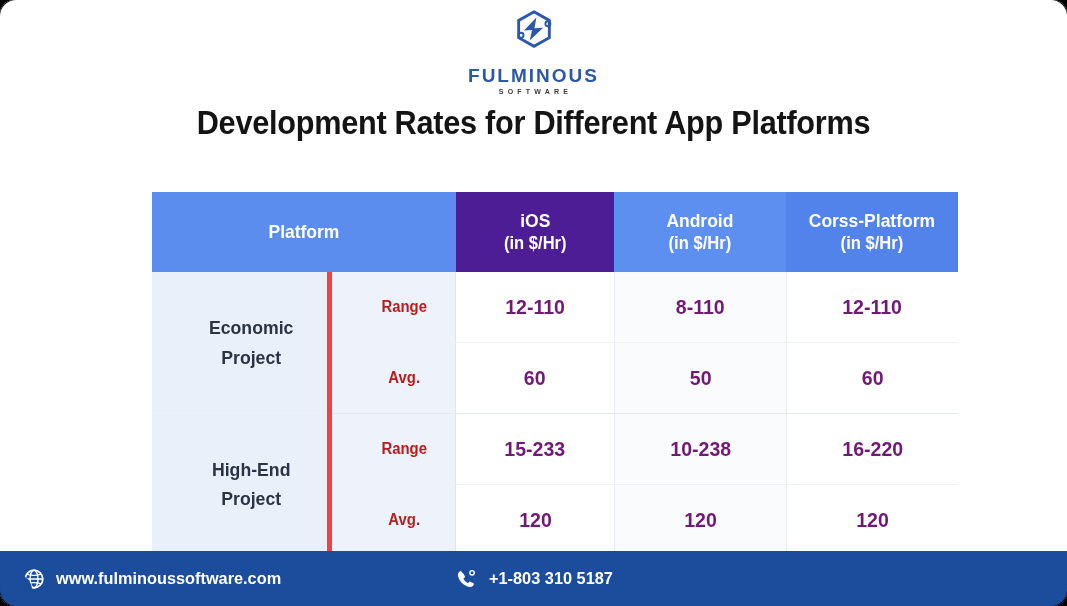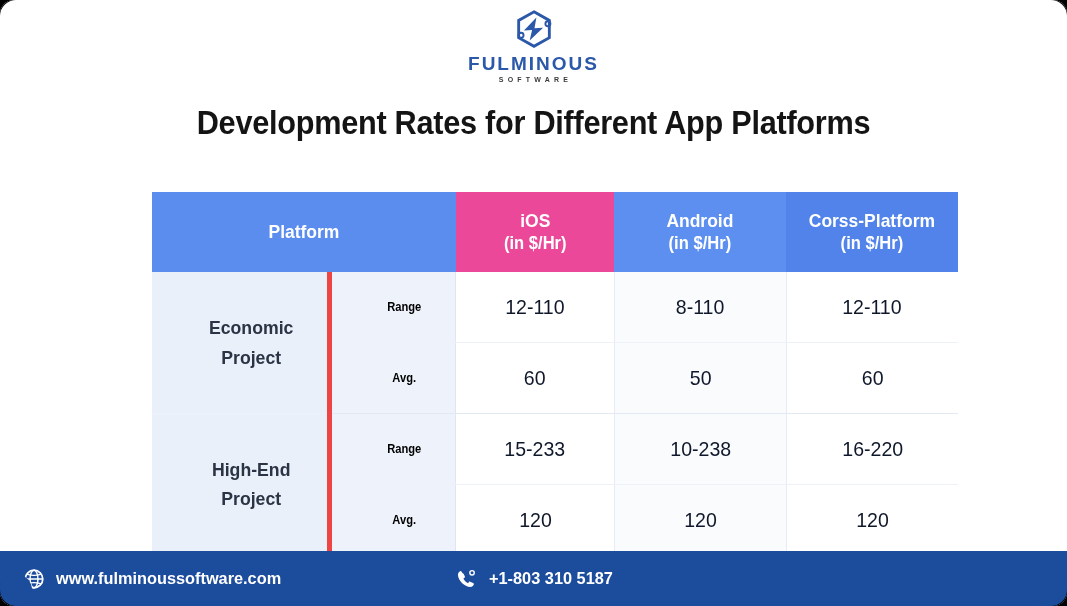--- a/index.html
+++ b/index.html
@@ -35,21 +35,21 @@
     flex-direction: column;
     align-items: center;
     justify-content: flex-start;
   }
   .logo-mark {
     width: 46px;
     height: 46px;
     display: block;
   }
   .logo-wordmark {
-    margin-top: 0;
+    margin-top: 12px;
     font-size: 19px;
     letter-spacing: 2.0px;
     color: #2b58a8;
     font-weight: 700;
     line-height: 1;
     text-align: center;
   }
   .logo-subword {
     margin-top: 3px;
     font-size: 7px;
@@ -106,21 +106,21 @@
   
   .hd {
     height: 80px;
     color: #ffffff;
     font-weight: 700;
     font-size: 19px;
     line-height: 1.18;
     transform-origin: center;
   }
   .hd-platform { background: #5b8def; }
-  .hd-ios      { background: #ec4899; }
+  .hd-ios      { background: #4c1d95; }
   .hd-android  { background: #5d8ff0; }
   .hd-cross    { background: #5183ea; }
   .hd-inner { display: block; transform: scaleX(0.92); }
   .hd-sub { font-size: 18px; font-weight: 700; }
 
   
   .cell-group {
     background: #eaf0fa;
     color: #2b3445;
     font-size: 19px;
@@ -128,34 +128,34 @@
     line-height: 1.55;
     text-align: left;
     padding-left: 33px !important;
     border-bottom: 1px solid #dfe6f2;
     border-right: 5px solid #ef4444;
   }
   .cell-group span { display: block; transform: scaleX(0.93); transform-origin: left center; }
 
   .cell-metric {
     background: #eef3fb;
-    color: #000000;
-    font-size: 12px;
+    color: #b91c1c;
+    font-size: 16px;
     font-weight: 700;
     text-align: left;
     padding-left: 28px !important;
     height: 70px;
     border-right: 1px solid #dfe6f2;
   }
   .cell-metric span { display: block; transform: scaleX(0.93); transform-origin: left center; }
 
   .cell-val {
-    color: #0f172a;
+    color: #701a75;
     font-size: 21px;
-    font-weight: 400;
+    font-weight: 700;
     height: 70px;
   }
   .cell-val span { display: inline-block; transform: scaleX(0.93); }
   .bg-white { background: #ffffff; }
   .bg-tint  { background: #fafbfd; }
 
   .rowline-light td { border-bottom: 1px solid #eef1f7; }
   .rowline-strong td { border-bottom: 1px solid #e3e9f3; }
   .sep-metric { border-right: 1px solid #e6ebf4; }
 

